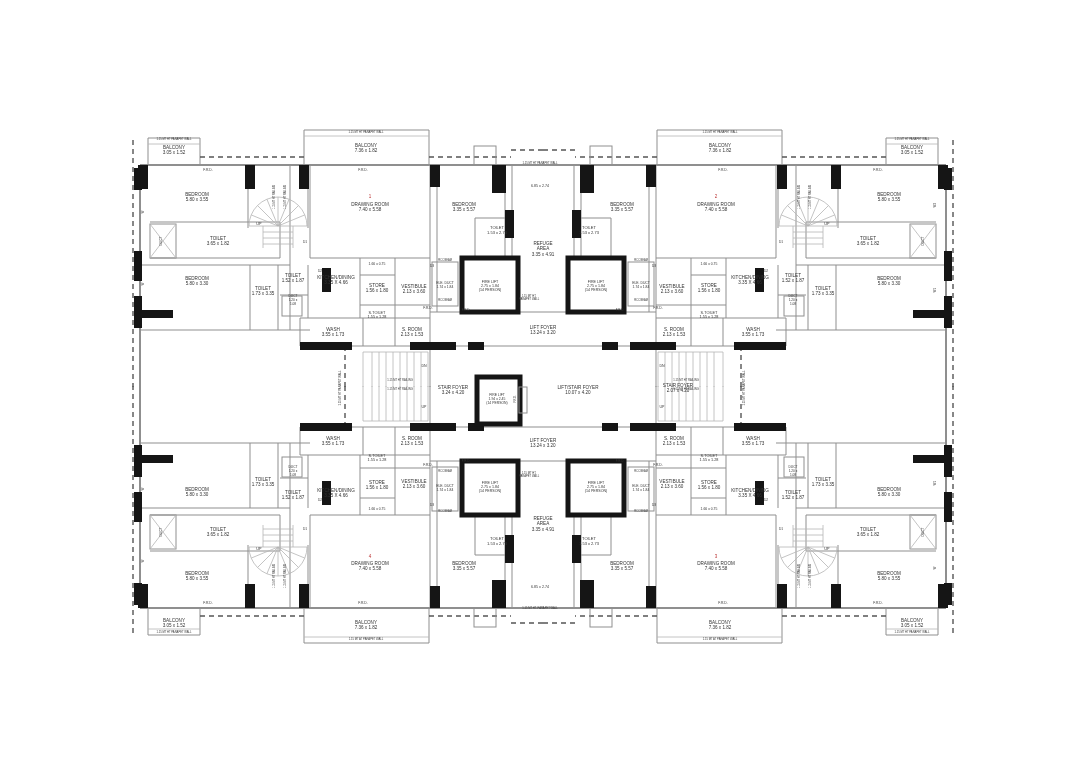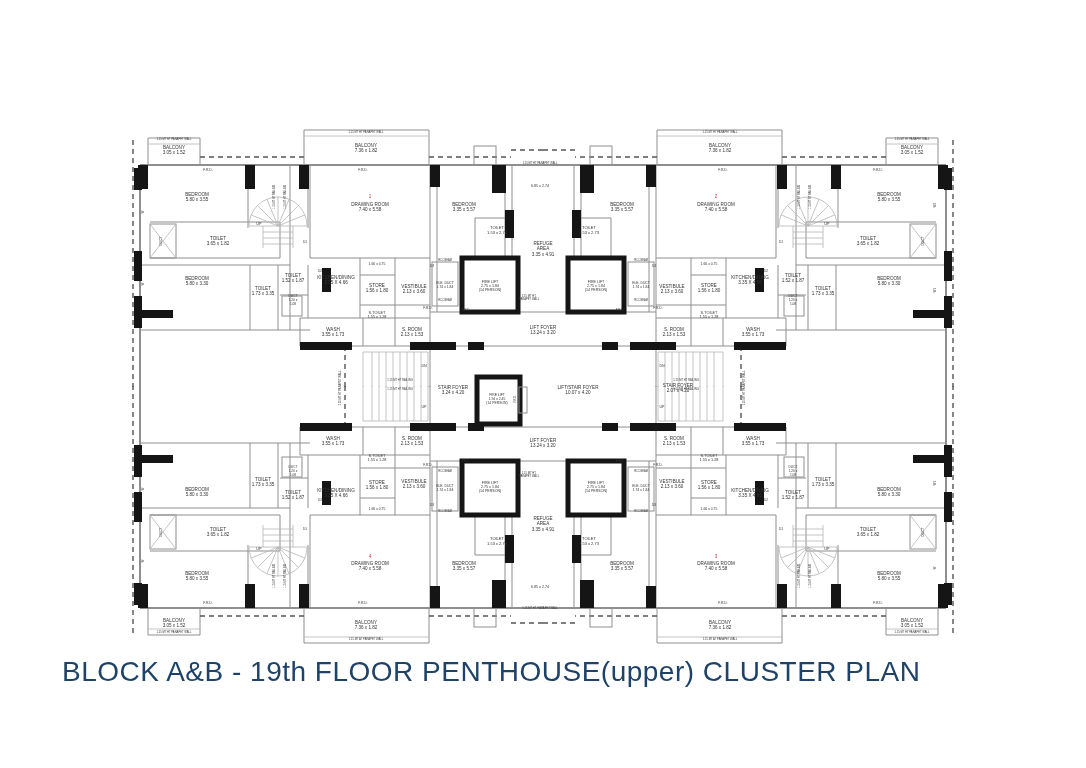--- a/index.html
+++ b/index.html
@@ -726,14 +726,13 @@
       </div>
       <div class="lbl" style="left: 516px; top: 399px; font-size: 2.6px; transform: translate(-50%, -50%) rotate(-90deg);">
         <div>F.R.D.</div>
       </div>
       <div class="lbl" style="left: 578px; top: 390px; font-size: 4.6px;">
         <div>LIFT/STAIR FOYER</div>
         <div>10.07 x 4.20</div>
       </div>
     </div>
 
-  <div id="plan-title" style="color: rgb(31, 67, 104);">BLOCK A&amp;B -  19th FLOOR PENTHOUSE(upper) CLUSTER PLAN</div>
 </div>
 
 </body></html>

